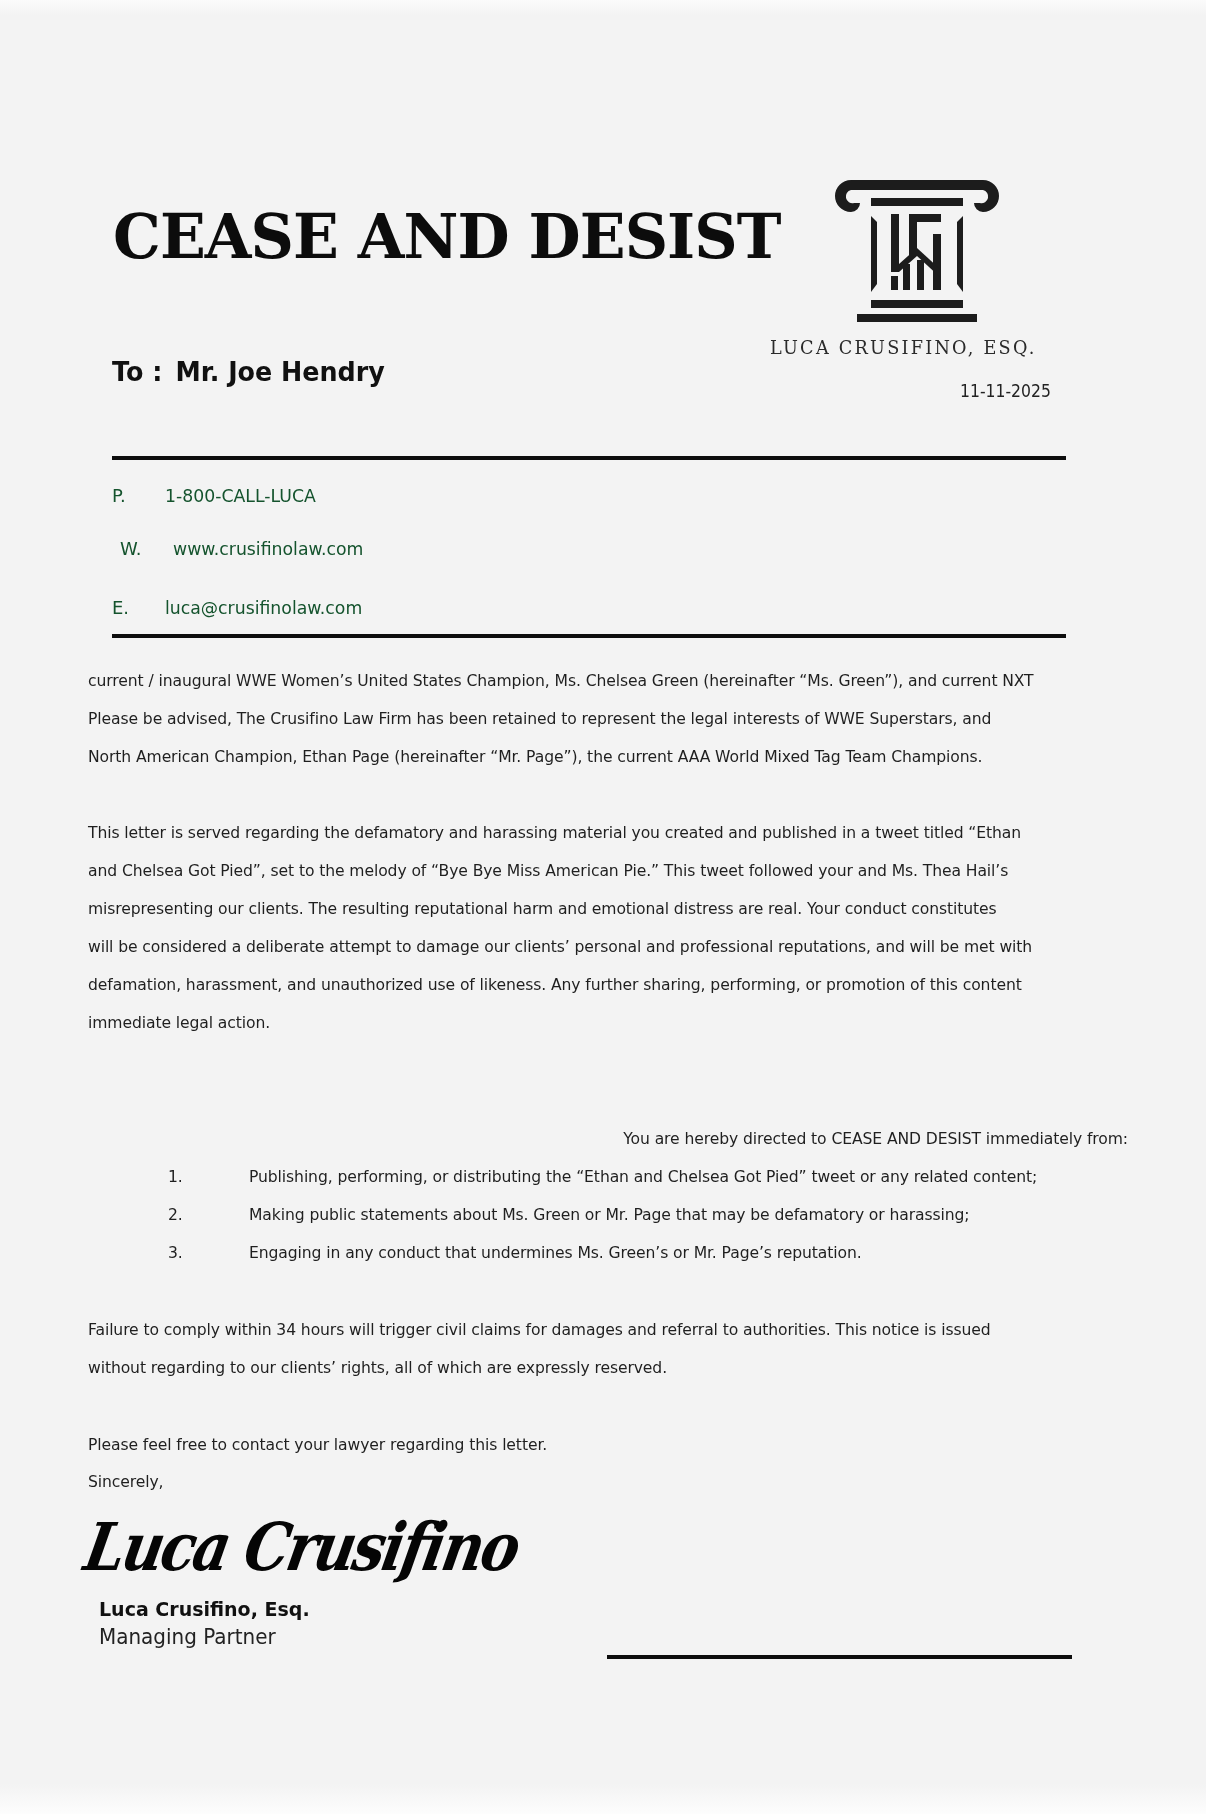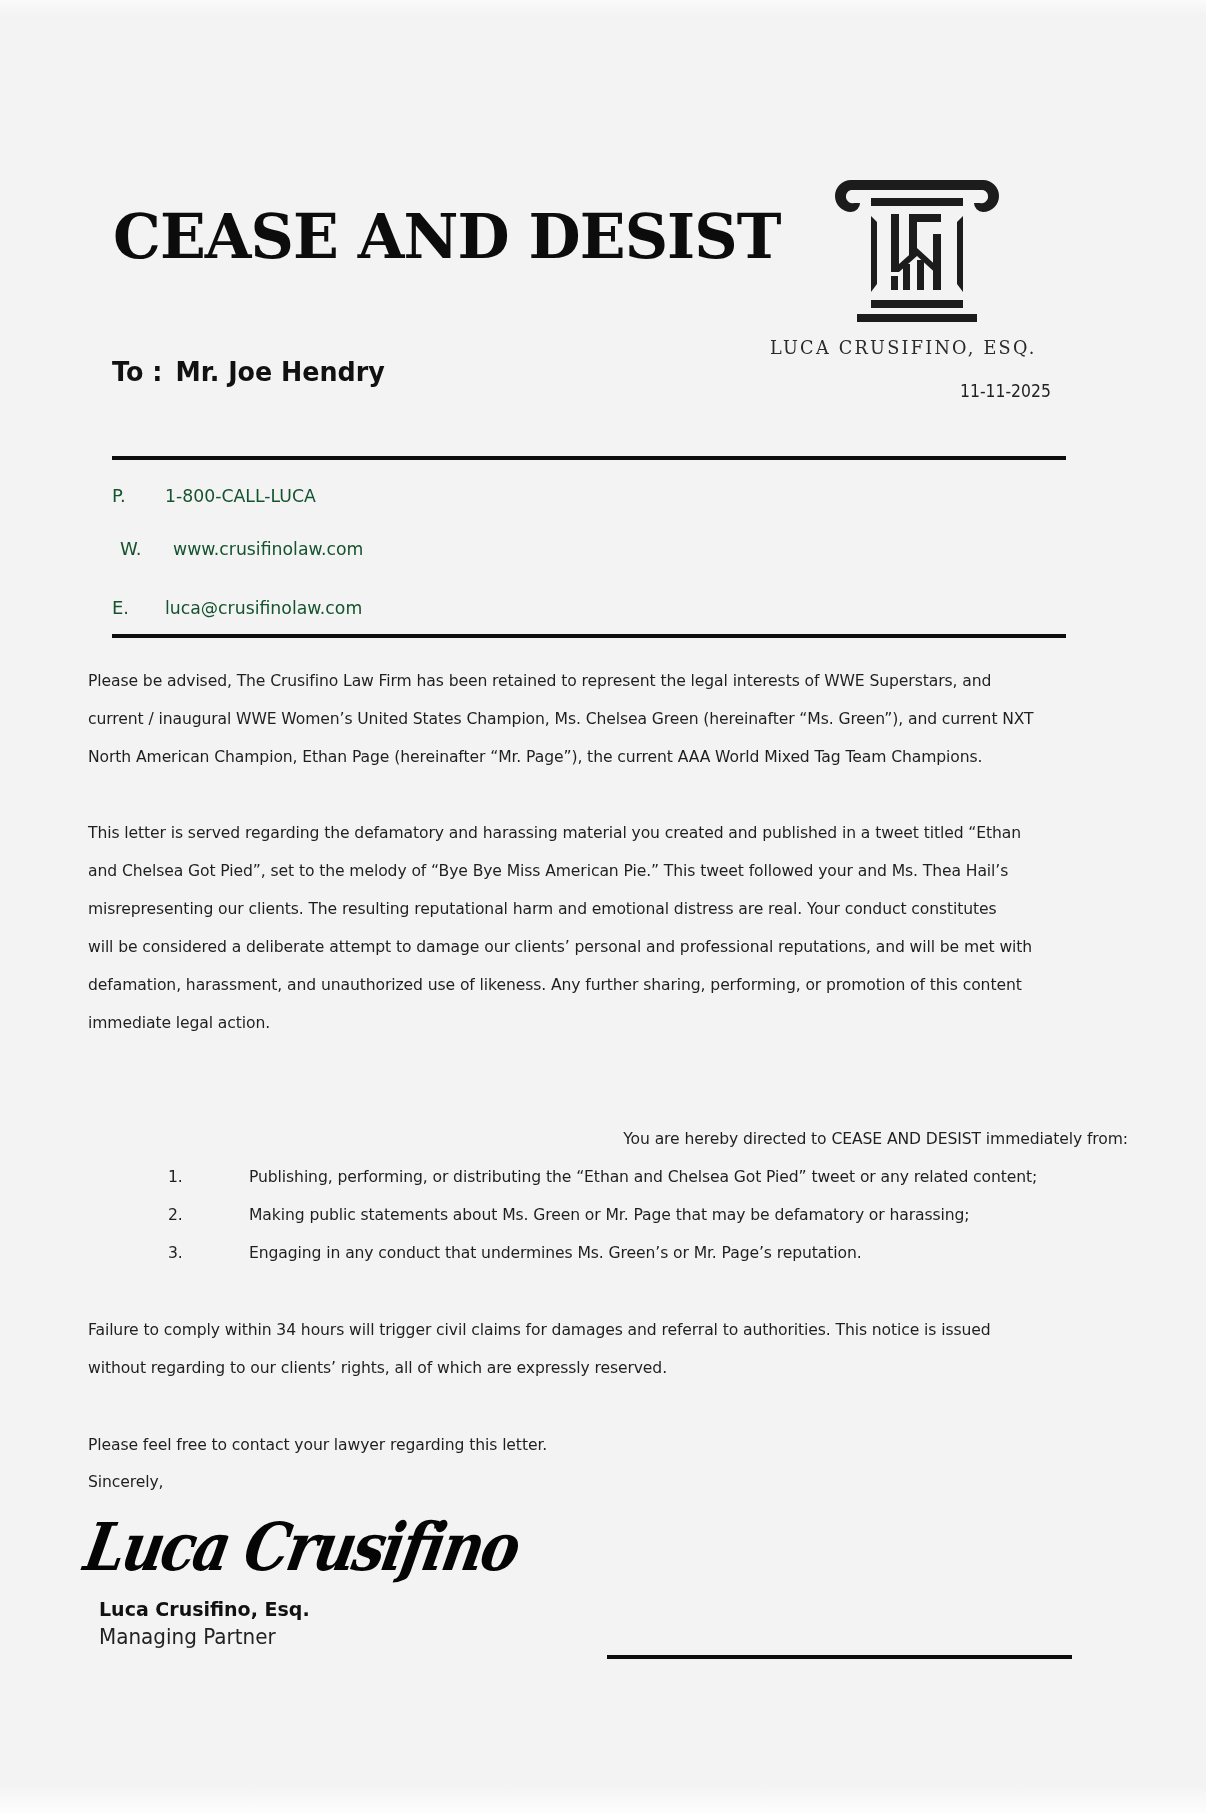--- a/index.html
+++ b/index.html
@@ -146,22 +146,22 @@
 <div class="contact c2">
   <span class="lbl">W.</span><span class="val">www.crusifinolaw.com</span>
 </div>
 <div class="contact c3">
   <span class="lbl">E.</span><span class="val">luca@crusifinolaw.com</span>
 </div>
 
 <div class="rule r2"></div>
 
 <div class="body-text p1">
+  <p>current / inaugural WWE Women’s United States Champion, Ms. Chelsea Green (hereinafter  “Ms. Green”), and current NXT</p>
   <p>Please be advised, The Crusifino Law Firm has been retained to represent the legal interests of WWE Superstars, and</p>
-  <p>current / inaugural WWE Women’s United States Champion, Ms. Chelsea Green (hereinafter  “Ms. Green”), and current NXT</p>
   <p>North American Champion, Ethan Page (hereinafter “Mr. Page”), the current AAA World Mixed Tag Team Champions.</p>
 </div>
 
 <div class="body-text p2">
   <p>This letter is served regarding the defamatory and harassing material you created and published in a tweet titled “Ethan</p>
   <p>and Chelsea Got Pied”, set to the melody of “Bye Bye Miss American Pie.” This tweet followed your and Ms. Thea Hail’s</p>
   <p>misrepresenting our clients. The resulting reputational harm and emotional distress are real. Your conduct constitutes</p>
   <p>will be considered a deliberate attempt to damage our clients’ personal and professional reputations, and will be met with</p>
   <p>defamation, harassment, and unauthorized use of likeness. Any further sharing, performing, or promotion of this content</p>
   <p>immediate legal action.</p>

